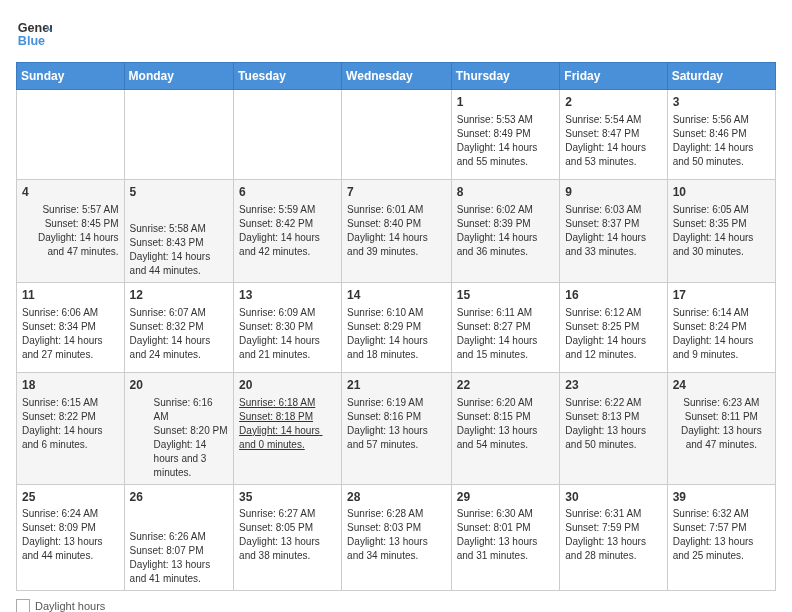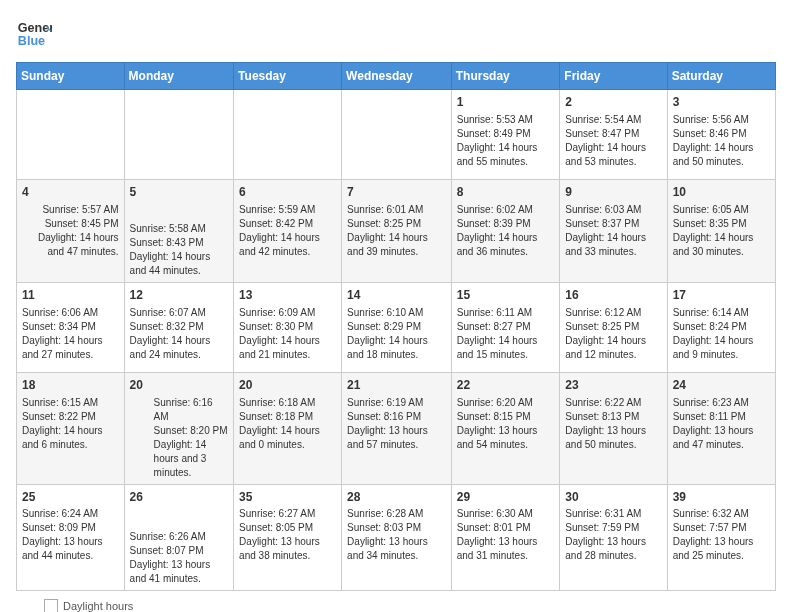--- a/index.html
+++ b/index.html
@@ -81,21 +81,20 @@
     .footer {
       margin-top: 8px;
       font-size: 11px;
       color: #555;
       text-align: left;
     }
     .footer-legend {
       display: flex;
       gap: 20px;
       align-items: flex-end;
-      margin-left: 28px;
     }
     .legend-item {
       display: flex;
       align-items: center;
       gap: 5px;
     }
     .legend-box {
       width: 14px;
       height: 14px;
       background: #fff;
@@ -167,21 +166,21 @@
         </td>
         <td>
           <span class="day-num">6</span>
           <div class="day-detail" style="white-space: pre-wrap;">Sunrise: 5:59 AM
 Sunset: 8:42 PM
 Daylight: 14 hours and 42 minutes.</div>
         </td>
         <td>
           <span class="day-num">7</span>
           <div class="day-detail" style="white-space: pre-wrap;">Sunrise: 6:01 AM
-Sunset: 8:25 PM
+Sunset: 8:40 PM
 Daylight: 14 hours and 39 minutes.</div>
         </td>
         <td>
           <span class="day-num">8</span>
           <div class="day-detail" style="white-space: pre-wrap;">Sunrise: 6:02 AM
 Sunset: 8:39 PM
 Daylight: 14 hours and 36 minutes.</div>
         </td>
         <td>
           <span class="day-num">9</span>
@@ -248,21 +247,21 @@
 Daylight: 14 hours and 6 minutes.</div>
         </td>
         <td>
           <span class="day-num">20</span>
           <div class="day-detail" style="white-space: pre-wrap; margin-left: 24px;">Sunrise: 6:16 AM
 Sunset: 8:20 PM
 Daylight: 14 hours and 3 minutes.</div>
         </td>
         <td>
           <span class="day-num">20</span>
-          <div class="day-detail" style="white-space: pre-wrap;">Sunrise: 6:18 AM
+          <div class="day-detail" style="white-space: pre-wrap; text-decoration: underline;">Sunrise: 6:18 AM
 Sunset: 8:18 PM
 Daylight: 14 hours and 0 minutes.</div>
         </td>
         <td>
           <span class="day-num">21</span>
           <div class="day-detail" style="white-space: pre-wrap;">Sunrise: 6:19 AM
 Sunset: 8:16 PM
 Daylight: 13 hours and 57 minutes.</div>
         </td>
         <td>
@@ -272,21 +271,21 @@
 Daylight: 13 hours and 54 minutes.</div>
         </td>
         <td>
           <span class="day-num">23</span>
           <div class="day-detail" style="white-space: pre-wrap;">Sunrise: 6:22 AM
 Sunset: 8:13 PM
 Daylight: 13 hours and 50 minutes.</div>
         </td>
         <td>
           <span class="day-num">24</span>
-          <div class="day-detail" style="white-space: pre-wrap;">Sunrise: 6:23 AM
+          <div class="day-detail" style="white-space: pre-wrap; text-align: center;">Sunrise: 6:23 AM
 Sunset: 8:11 PM
 Daylight: 13 hours and 47 minutes.</div>
         </td>
       </tr>
       <tr>
         <td>
           <span class="day-num">25</span>
           <div class="day-detail" style="white-space: pre-wrap;">Sunrise: 6:24 AM
 Sunset: 8:09 PM
 Daylight: 13 hours and 44 minutes.</div>

